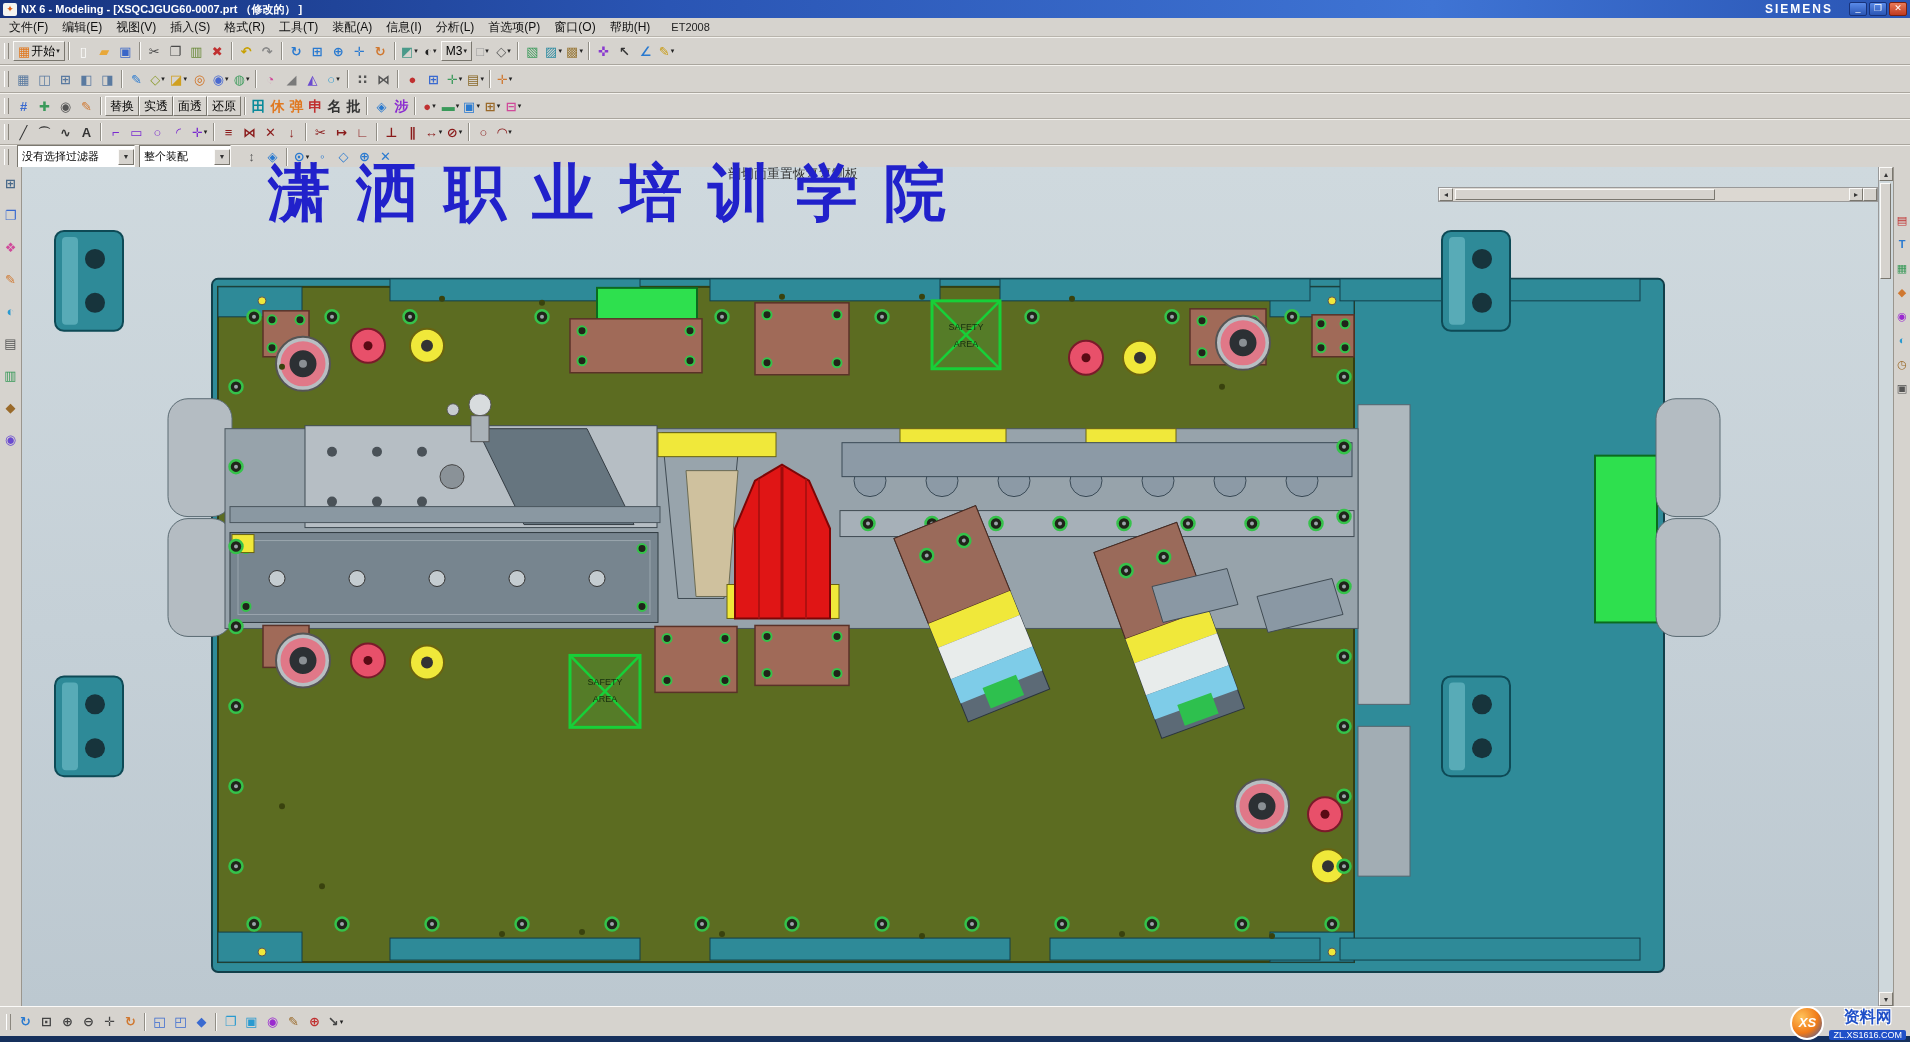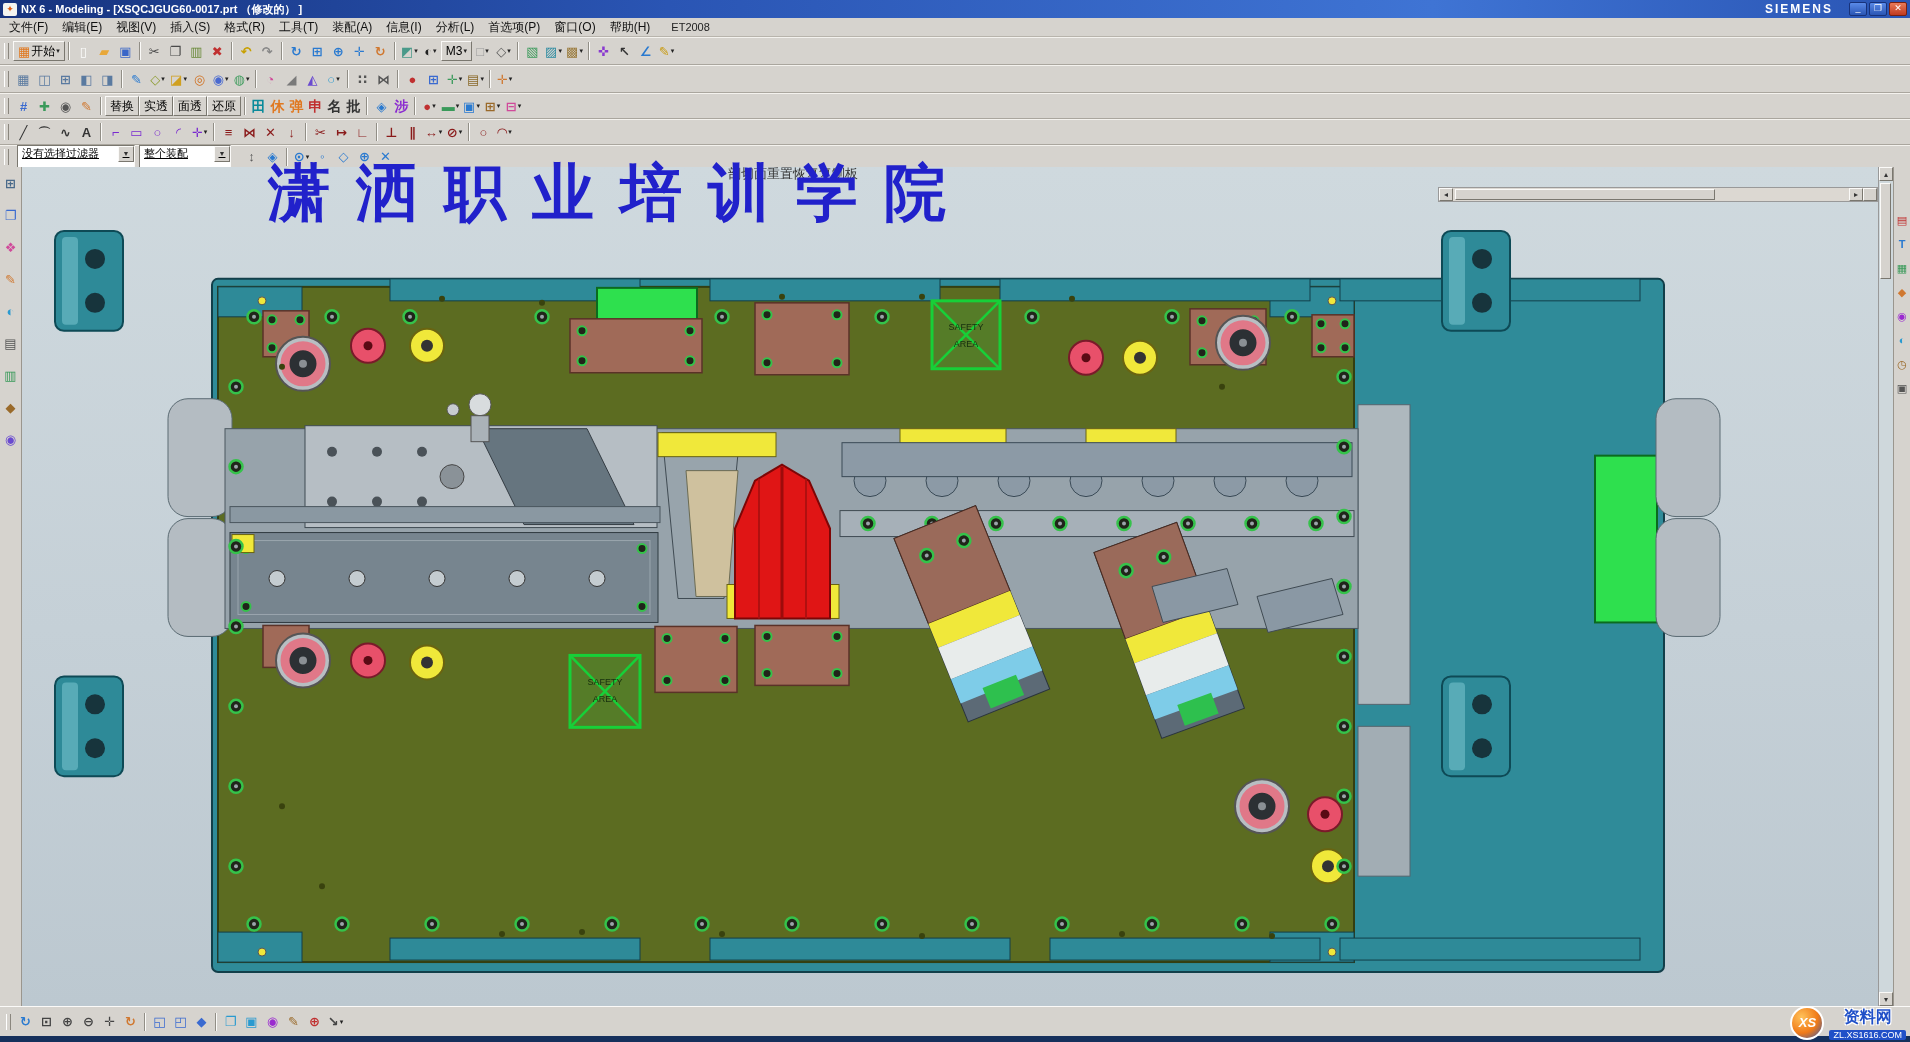--- a/index.html
+++ b/index.html
@@ -30,21 +30,21 @@
   .tbi .g {font-size:13px;font-weight:bold;font-style:normal;line-height:1;}
   .tbi .t {font-size:12px;line-height:1;white-space:nowrap;}
   .tbi .dd {font-size:7px;color:#222;font-style:normal;}
   .tbi.btn {border:1px solid;border-color:#fbfaf8 #7a776f #7a776f #fbfaf8;background:#d6d3ce;height:20px;padding:0 4px;}
   .tbi.zh {min-width:19px;}
   .tbi.zh .t {font-weight:bold;font-size:14px;}
   .tsep {width:2px;height:18px;border-left:1px solid #918e86;border-right:1px solid #fbfaf8;margin:0 3px;flex:0 0 auto;}
 
   
   .selbar {height:22px;background:#d6d3ce;border-top:1px solid #f4f2ee;display:flex;align-items:center;gap:4px;padding:0 2px;flex:0 0 auto;}
-  .combo {display:flex;height:24px;background:#fff;border:1px solid;border-color:#7a776f #fbfaf8 #fbfaf8 #7a776f;flex:0 0 auto;text-decoration:underline;}
+  .combo {display:flex;align-items:center;height:24px;background:#fff;border:1px solid;border-color:#7a776f #fbfaf8 #fbfaf8 #7a776f;flex:0 0 auto;}
   .combo .val {font-size:11px;padding:0 4px;white-space:nowrap;overflow:hidden;}
   .combo.w1 .val {width:100px;}
   .combo.w2 .val {width:74px;}
   .cbtn {width:16px;height:16px;background:#d6d3ce;border:1px solid;border-color:#fbfaf8 #7a776f #7a776f #fbfaf8;font-size:7px;display:flex;align-items:center;justify-content:center;color:#333;}
   .selicons {display:flex;align-items:center;margin-left:6px;}
 
   
   .main {flex:1;display:flex;min-height:0;position:relative;}
   .leftrail {width:22px;background:#d6d3ce;border-right:1px solid #9a968e;display:fl
 ex;display:flex;flex-direction:column;align-items:center;padding-top:8px;gap:16px;flex:0 0 auto;}
@@ -77,21 +77,21 @@
   .badge-name {font-size:16px;font-weight:bold;color:#2050c8;line-height:24px;text-shadow:-1px -1px 0 #fff,1px -1px 0 #fff,-1px 1px 0 #fff,1px 1px 0 #fff;}
   .badge-url {font-size:9px;color:#fff;background:#2050c8;padding:0 4px;border-radius:2px;margin-top:1px;}
 </style>
 </head>
 <body>
 
 <div class="win">
 
   <div class="titlebar">
     <span class="appicon">✦</span>
-    <span class="title">NX 6 - Modeling - [XSQCJGUG60-0017.prt （修改的） ]</span>
+    <span class="title">NX 6 - Modeling - [XSQCJGUG60-0007.prt （修改的） ]</span>
     <span class="brand">SIEMENS</span>
     <span class="winbtns">
       <span class="wb">_</span>
       <span class="wb">❐</span>
       <span class="wb close">✕</span>
     </span>
   </div>
 
   <div class="menubar">
     <span class="menus">

